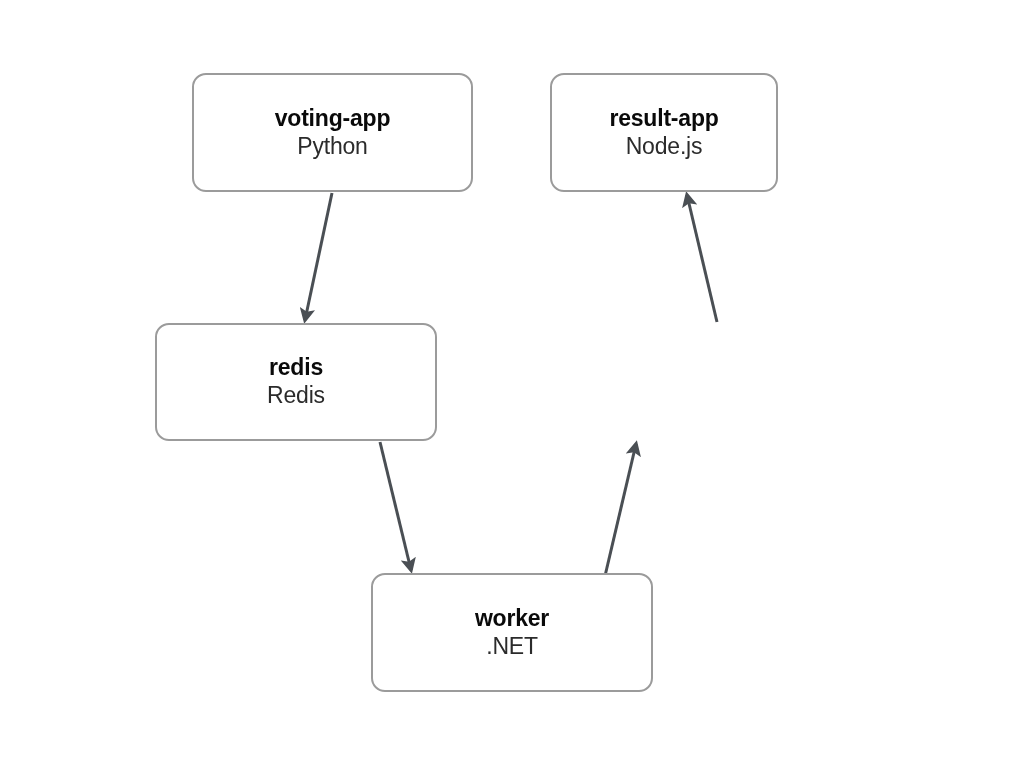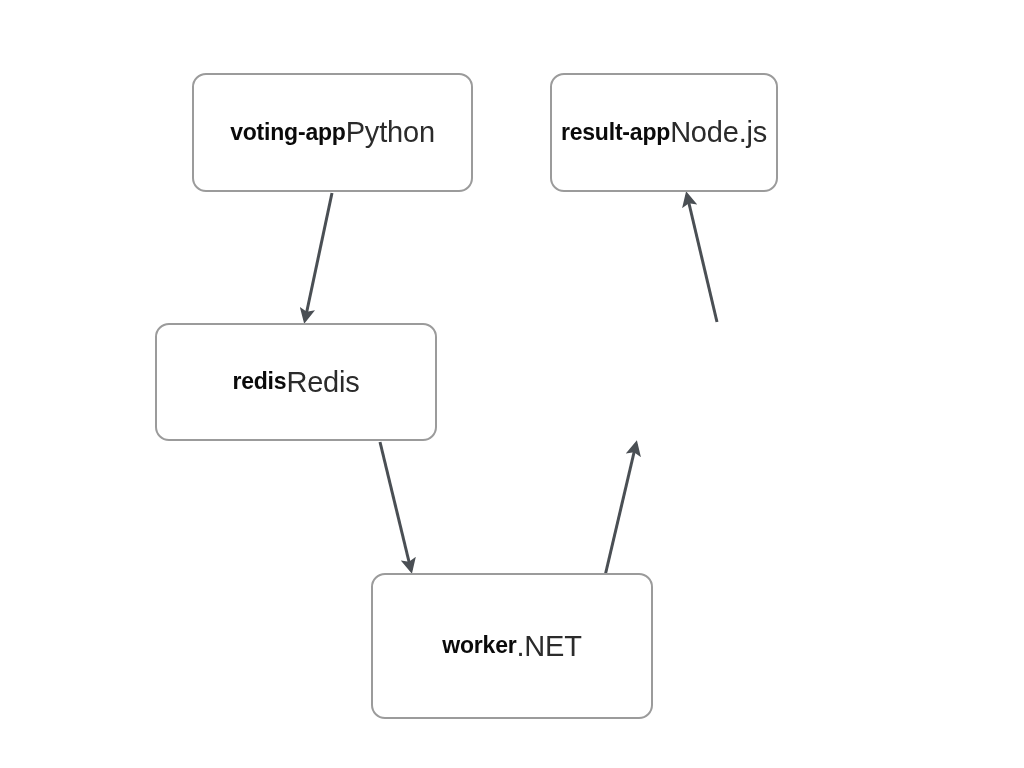--- a/index.html
+++ b/index.html
@@ -27,34 +27,34 @@
     height: 768px;
     pointer-events: none;
   }
   .node {
     position: absolute;
     box-sizing: border-box;
     background: #ffffff;
     border: 2px solid #9b9b9b;
     border-radius: 14px;
     display: flex;
-    flex-direction: row;
+    flex-direction: column;
     align-items: center;
     justify-content: center;
     z-index: 2;
   }
   .node-title {
     font-size: 23px;
     font-weight: bold;
     color: #0a0a0a;
     line-height: 1.18;
     letter-spacing: -0.2px;
   }
   .node-subtitle {
-    font-size: 29px;
+    font-size: 23px;
     font-weight: normal;
     color: #2b2b2b;
     line-height: 1.25;
     letter-spacing: -0.2px;
   }
 </style>
 </head>
 <body>
 
 <div id="diagram-canvas">
@@ -80,18 +80,18 @@
     <div class="node-title">result-app</div>
     <div class="node-subtitle">Node.js</div>
   </div>
 
   <div class="node" style="left:155px; top:323px; width:282px; height:118px;text-align:right;">
     <div class="node-title">redis</div>
     <div class="node-subtitle">Redis</div>
   </div>
 
 
-  <div class="node" style="left:371px; top:573px; width:282px; height:146px;">
+  <div class="node" style="left:371px; top:573px; width:282px; height:119px;">
     <div class="node-title">worker</div>
     <div class="node-subtitle">.NET</div>
   </div>
 
 </div>
 
 </body></html>

